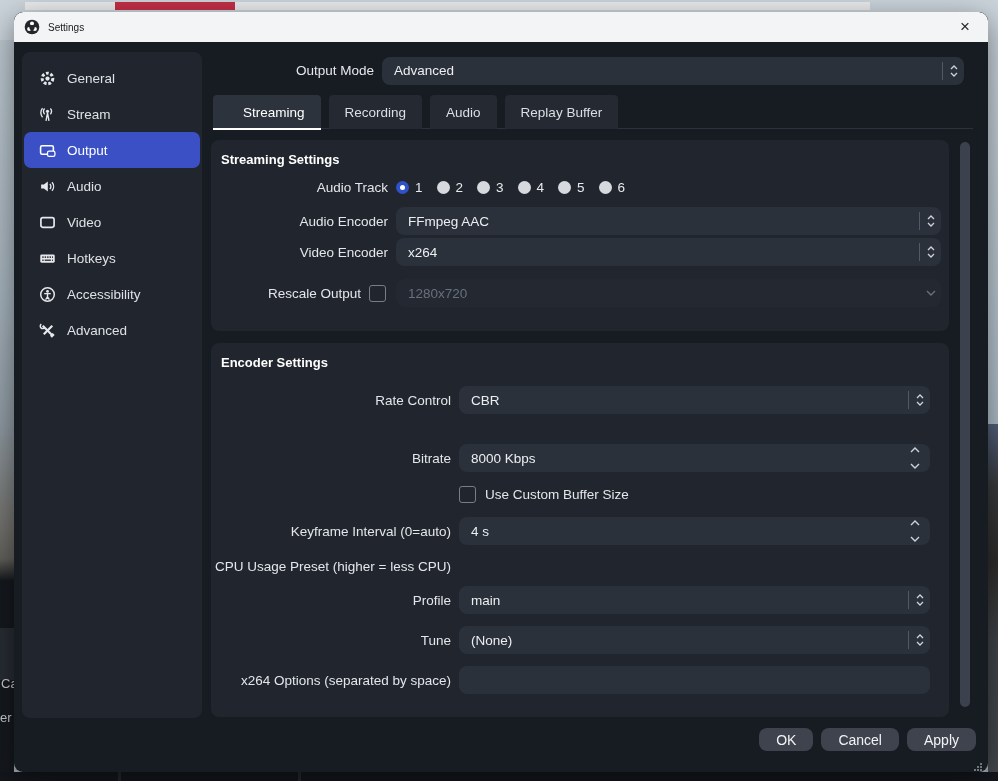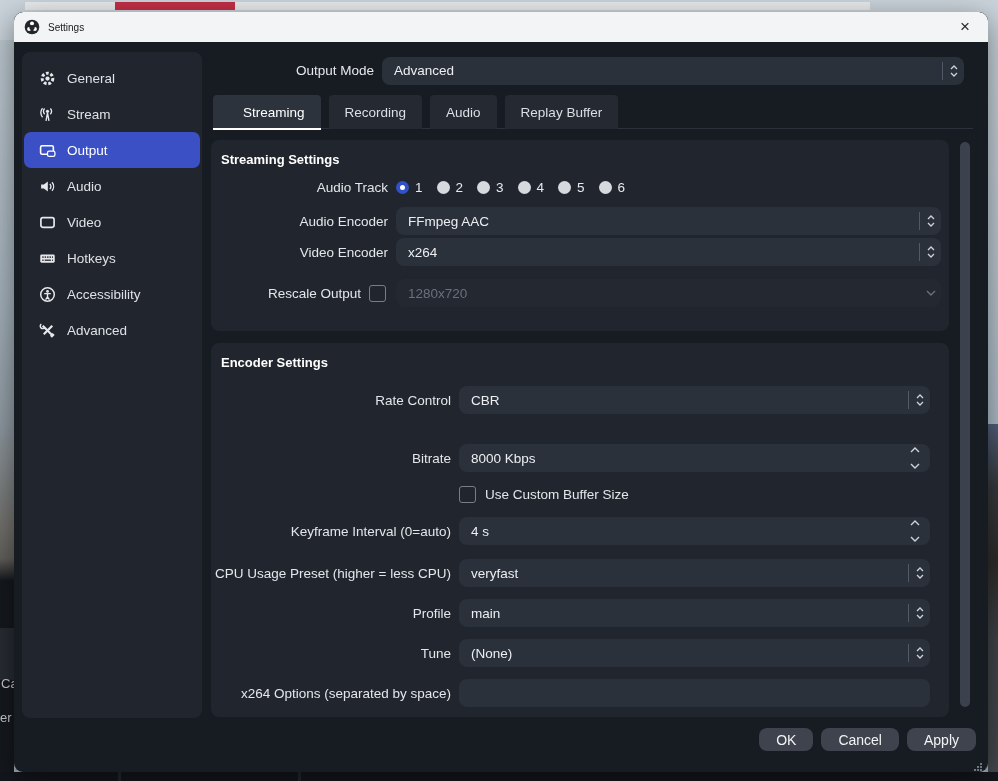--- a/index.html
+++ b/index.html
@@ -370,32 +370,20 @@
             </svg>
           <svg class="chev" width="10" height="6" viewBox="0 0 10 6">
               <path d="M1 1l4 4 4-4" fill="none" stroke="#cfd3d9" stroke-width="1.4"></path>
             </svg>
         </span>
       </div>
     </div>
 
     <div class="row" style="margin-top:14px;">
       <span class="c2lbl">CPU Usage Preset (higher = less CPU)</span>
-      <div class="combo w471">
-        <span class="val">veryfast</span>
-        <span class="sep"></span>
-        <span class="arr">
-          <svg class="chev" width="8" height="5" viewBox="0 0 8 5">
-              <path d="M1 4l3-3 3 3" fill="none" stroke="#cfd3d9" stroke-width="1.3"></path>
-            </svg>
-          <svg class="chev" width="8" height="5" viewBox="0 0 8 5">
-              <path d="M1 1l3 3 3-3" fill="none" stroke="#cfd3d9" stroke-width="1.3"></path>
-            </svg>
-        </span>
-      </div>
     </div>
 
     <div class="row" style="margin-top:12px;">
       <span class="c2lbl">Profile</span>
       <div class="combo w471">
         <span class="val">main</span>
         <span class="sep"></span>
         <span class="arr">
           <svg class="chev" width="8" height="5" viewBox="0 0 8 5">
               <path d="M1 4l3-3 3 3" fill="none" stroke="#cfd3d9" stroke-width="1.3"></path>

